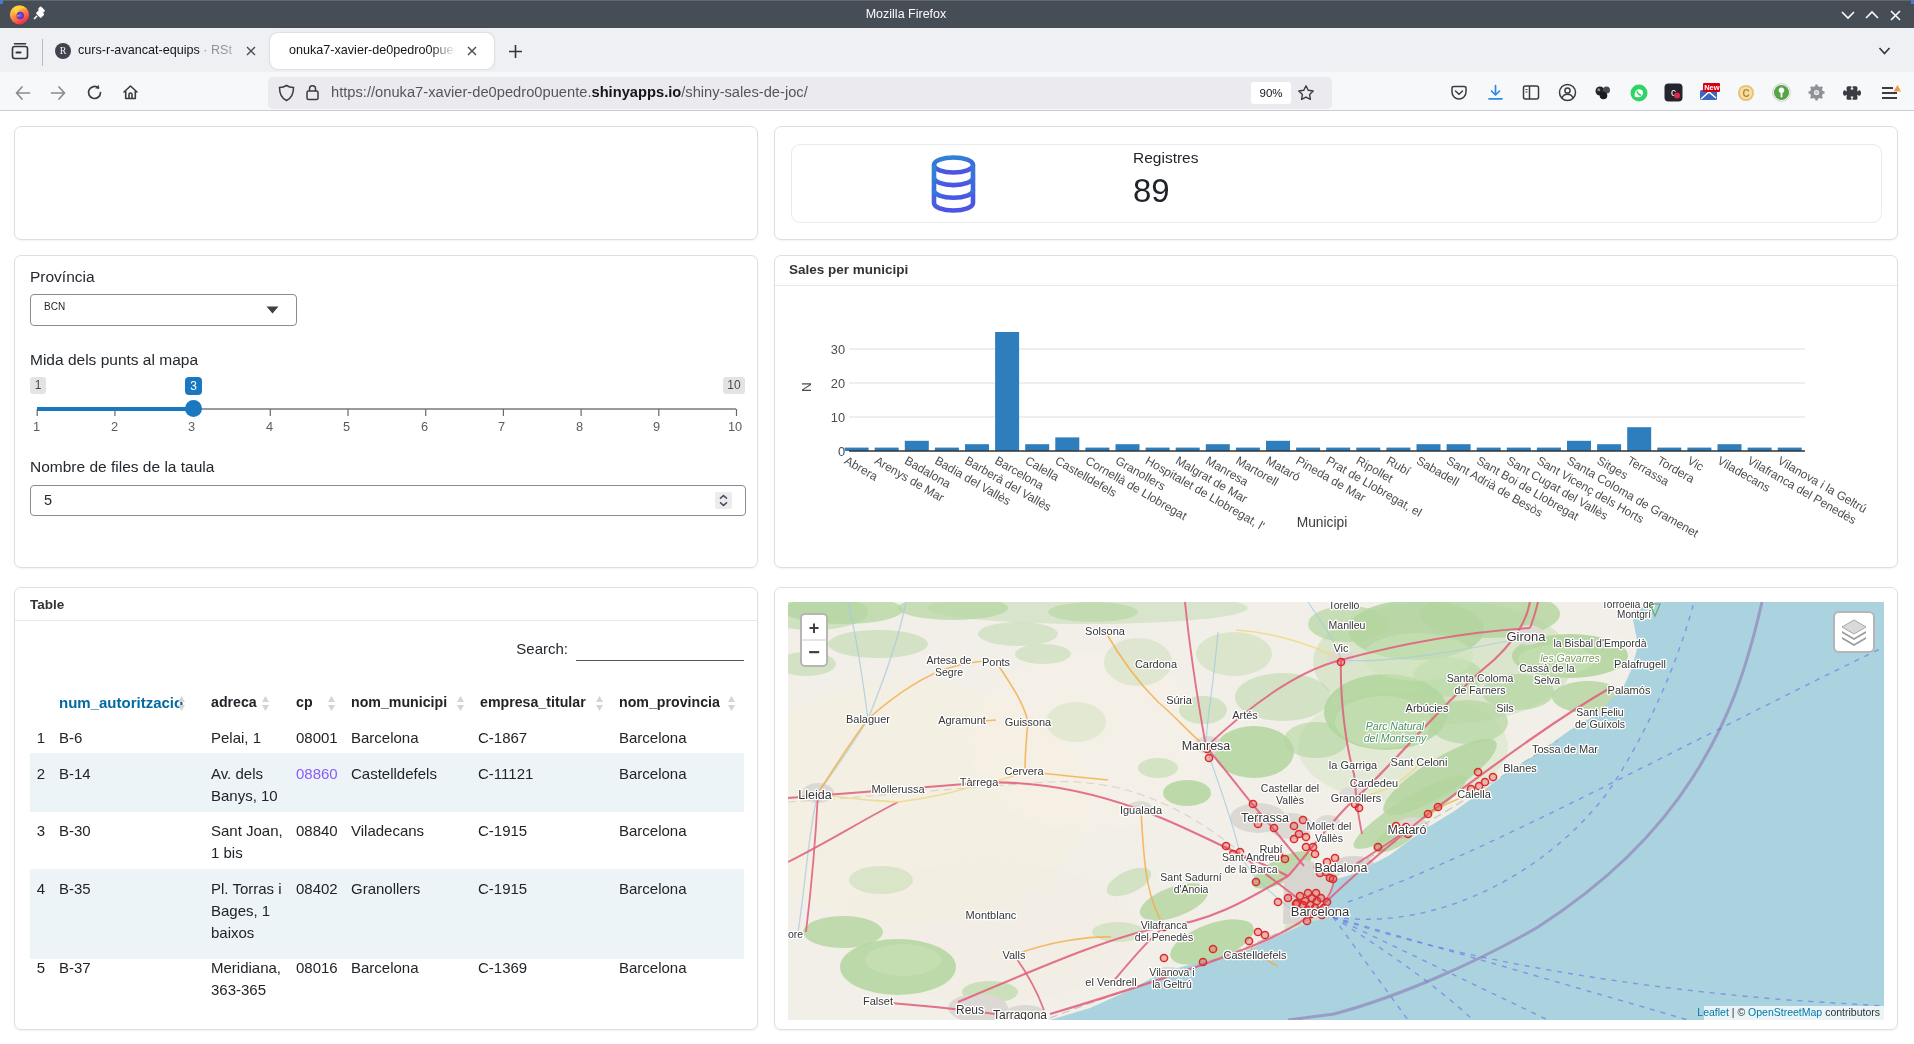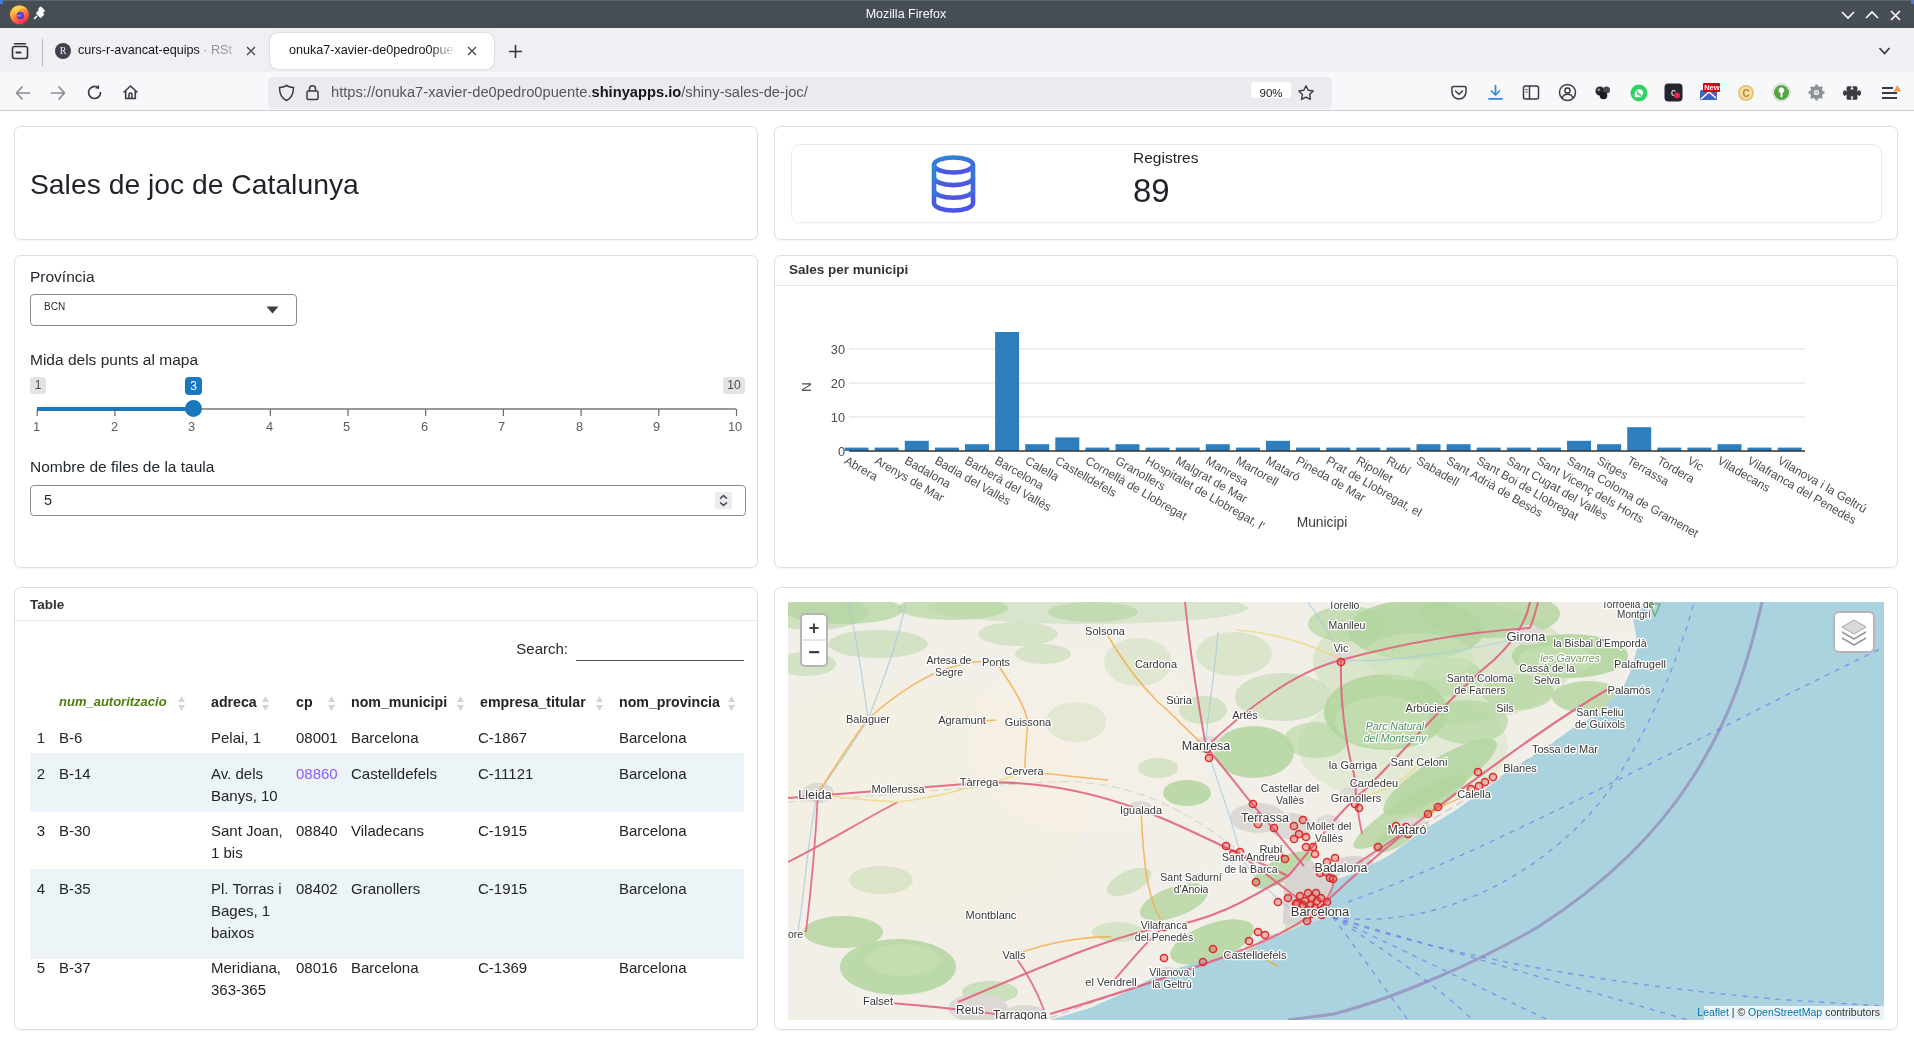--- a/index.html
+++ b/index.html
@@ -109,21 +109,21 @@
 
   <div class="abs" style="left:268px;top:77px;width:1064px;height:32px;background:#ebebef;border-radius:5px;"></div>
   <svg class="abs" style="left:278px;top:84px" width="17" height="18" viewBox="0 0 17 18">
       <path d="M8.5 1.5 C10.5 2.8 13 3.5 15.5 3.5 C15.5 9.5 13 14.5 8.5 16.5 C4 14.5 1.5 9.5 1.5 3.5 C4 3.5 6.5 2.8 8.5 1.5 Z" stroke="#3b3b43" stroke-width="1.5" fill="none"></path>
     </svg>
   <svg class="abs" style="left:305px;top:84px" width="15" height="17" viewBox="0 0 15 17">
       <rect x="2" y="7" width="11" height="8.5" rx="1.5" stroke="#3b3b43" stroke-width="1.5" fill="none"></rect>
       <path d="M4.5 7 V4.8 A3 3 0 0 1 10.5 4.8 V7" stroke="#3b3b43" stroke-width="1.5" fill="none"></path>
     </svg>
   <div class="abs" style="left:331px;top:84px;font-size:14.7px;color:#55555f;">https://onuka7-xavier-de0pedro0puente.<span style="color:#15141a;font-weight:bold;">shinyapps.io</span>/shiny-sales-de-joc/</div>
-  <div class="abs" style="left:1251px;top:82px;width:40px;height:16px;background:#fff;border-radius:3px;text-align:center;line-height:22px;font-size:11.5px;color:#15141a;">90%</div>
+  <div class="abs" style="left:1251px;top:82px;width:40px;height:22px;background:#fff;border-radius:3px;text-align:center;line-height:22px;font-size:11.5px;color:#15141a;">90%</div>
   <svg class="abs" style="left:1297px;top:84px" width="18" height="18" viewBox="0 0 18 18">
       <path d="M9 1.8 L11.2 6.3 L16.2 7 L12.6 10.5 L13.4 15.4 L9 13.1 L4.6 15.4 L5.4 10.5 L1.8 7 L6.8 6.3 Z" stroke="#3b3b43" stroke-width="1.4" fill="none" stroke-linejoin="round"></path>
     </svg>
 
   <svg class="abs" style="left:1450px;top:84px" width="18" height="18" viewBox="0 0 18 18">
       <path d="M2 4 C2 3 3 2.5 4 2.5 H14 C15 2.5 16 3 16 4 V8 A7 7 0 0 1 2 8 Z" stroke="#3b3b43" stroke-width="1.5" fill="none"></path>
       <path d="M5.5 7 L9 10.2 L12.5 7" stroke="#3b3b43" stroke-width="1.5" fill="none" stroke-linecap="round"></path>
     </svg>
   <svg class="abs" style="left:1487px;top:84px" width="17" height="17" viewBox="0 0 17 17">
       <path d="M8.5 1.5 V10.5 M4.5 7 L8.5 11 L12.5 7" stroke="#3088e0" stroke-width="1.7" fill="none" stroke-linecap="round" stroke-linejoin="round"></path>
@@ -186,21 +186,20 @@
       <path fill="#3b3b43" d="M3.112 3.645A1.5 1.5 0 0 1 4.605 2H7a.5.5 0 0 1 .5.5v.382c0 .696-.497 1.182-.872 1.469a.5.5 0 0 0-.115.118l-.012.025L6.5 4.5v.003l.003.01c.004.01.014.028.036.053a.86.86 0 0 0 .27.194C7.09 4.9 7.51 5 8 5c.492 0 .912-.1 1.19-.24a.86.86 0 0 0 .271-.194.213.213 0 0 0 .039-.063v-.009l-.012-.025a.5.5 0 0 0-.115-.118c-.375-.287-.872-.773-.872-1.469V2.5A.5.5 0 0 1 9 2h2.395a1.5 1.5 0 0 1 1.493 1.645L12.645 6.5h.237c.195 0 .42-.147.675-.48.21-.274.528-.52.943-.52.568 0 .947.447 1.154.862C15.877 6.807 16 7.387 16 8s-.123 1.193-.346 1.638c-.207.415-.586.862-1.154.862-.415 0-.733-.246-.943-.52-.255-.333-.48-.48-.675-.48h-.237l.243 2.855A1.5 1.5 0 0 1 11.395 14H9a.5.5 0 0 1-.5-.5v-.382c0-.696.497-1.182.872-1.469a.5.5 0 0 0 .115-.118l.012-.025.001-.006v-.003a.213.213 0 0 0-.039-.064.86.86 0 0 0-.27-.193C8.91 11.1 8.49 11 8 11c-.492 0-.912.1-1.19.24a.86.86 0 0 0-.271.194.213.213 0 0 0-.039.063v.003l.001.006.012.025c.016.027.05.068.115.118.375.287.872.773.872 1.469v.382a.5.5 0 0 1-.5.5H4.605a1.5 1.5 0 0 1-1.493-1.645L3.356 9.5h-.238c-.195 0-.42.147-.675.48-.21.274-.528.52-.943.52-.568 0-.947-.447-1.154-.862C.123 9.193 0 8.613 0 8s.123-1.193.346-1.638C.553 5.947.932 5.5 1.5 5.5c.415 0 .733.246.943.52.255.333.48.48.675.48h.238l-.244-2.855Z"></path>
     </svg>
   <svg class="abs" style="left:1881px;top:85px" width="20" height="16" viewBox="0 0 20 16">
       <g stroke="#3b3b43" stroke-width="1.8">
         <path d="M1 3 H12 M1 8 H16 M1 13 H16"></path>
       </g>
       <path d="M12.5 6.5 L16.5 0 L20 6.5 Z" fill="#f2994a"></path>
     </svg>
 
   <div class="card" style="left:14px;top:126px;width:744px;height:114px;"></div>
-  <div class="abs" style="left:30px;top:168px;font-size:28.3px;color:#1f2329;">Sales de joc de Catalunya</div>
 
   <div class="card" style="left:774px;top:126px;width:1124px;height:114px;"></div>
   <div class="abs" style="left:791px;top:144px;width:1091px;height:79px;border:1px solid #e7ebef;border-radius:9px;"></div>
   <svg class="abs" style="left:931px;top:155px" width="45" height="58" viewBox="0 0 45 58">
     <defs>
         <linearGradient id="dbg" x1="0" y1="0" x2="0.25" y2="1">
       <stop offset="0" stop-color="#2c87d3"></stop>
           <stop offset="1" stop-color="#4d54e4"></stop>
     </linearGradient>
       </defs>
@@ -340,21 +339,21 @@
       </svg></div>
 
   <div class="card" style="left:14px;top:587px;width:744px;height:443px;"></div>
   <div class="hdr" style="left:30px;top:597px;">Table</div>
   <div class="hline" style="left:15px;top:620px;width:742px;"></div>
   <div class="abs" style="left:400px;top:640px;width:168px;height:17px;text-align:right;font-size:15px;color:#24292e;">Search:</div>
   <div class="abs" style="left:576px;top:640px;width:168px;height:21px;border-bottom:1px solid #555;"></div>
   <div id="table">
       <div class="abs" style="left:30px;top:753px;width:714px;height:59px;background:#edf4f8;"></div>
       <div class="abs" style="left:30px;top:869px;width:714px;height:90px;background:#edf4f8;"></div>
-      <div class="abs" style="left:59px;top:694px;font-size:13px;color:#4d7c0f;font-weight:bold;font-style:italic;">num_autoritzacio</div>
+      <div class="abs" style="left:59px;top:694px;font-size:15px;color:#0369a1;font-weight:bold;">num_autoritzacio</div>
       <svg class="abs" style="left:177px;top:695px" width="9" height="17" viewBox="0 0 9 17">
         <path d="M4.5 1 L8 7 H1 Z" fill="#d4d4d4"></path>
         <path d="M4.5 16 L1 10 H8 Z" fill="#d4d4d4"></path>
       </svg>
       <div class="abs" style="left:211px;top:694px;font-size:14.2px;color:#212529;font-weight:bold;">adreca</div>
       <svg class="abs" style="left:261px;top:695px" width="9" height="17" viewBox="0 0 9 17">
         <path d="M4.5 1 L8 7 H1 Z" fill="#d4d4d4"></path>
         <path d="M4.5 16 L1 10 H8 Z" fill="#d4d4d4"></path>
       </svg>
       <div class="abs" style="left:296px;top:694px;font-size:14.2px;color:#212529;font-weight:bold;">cp</div>

